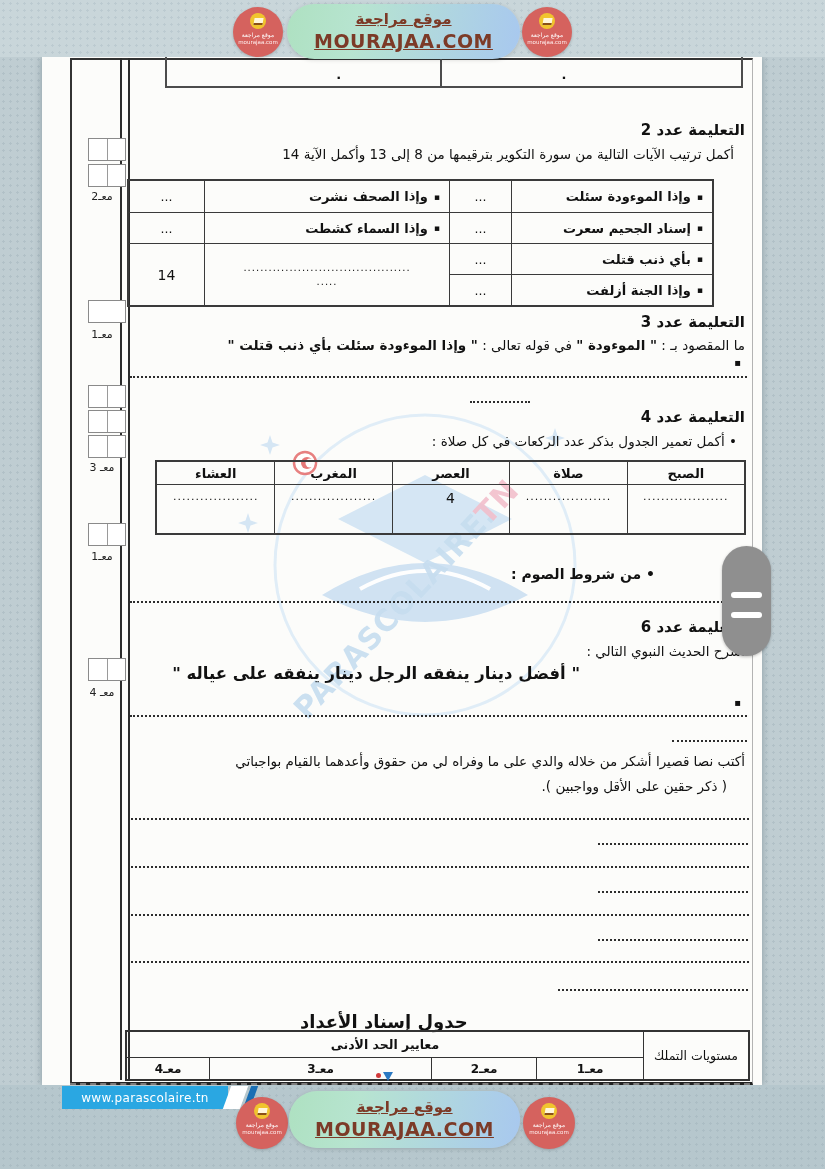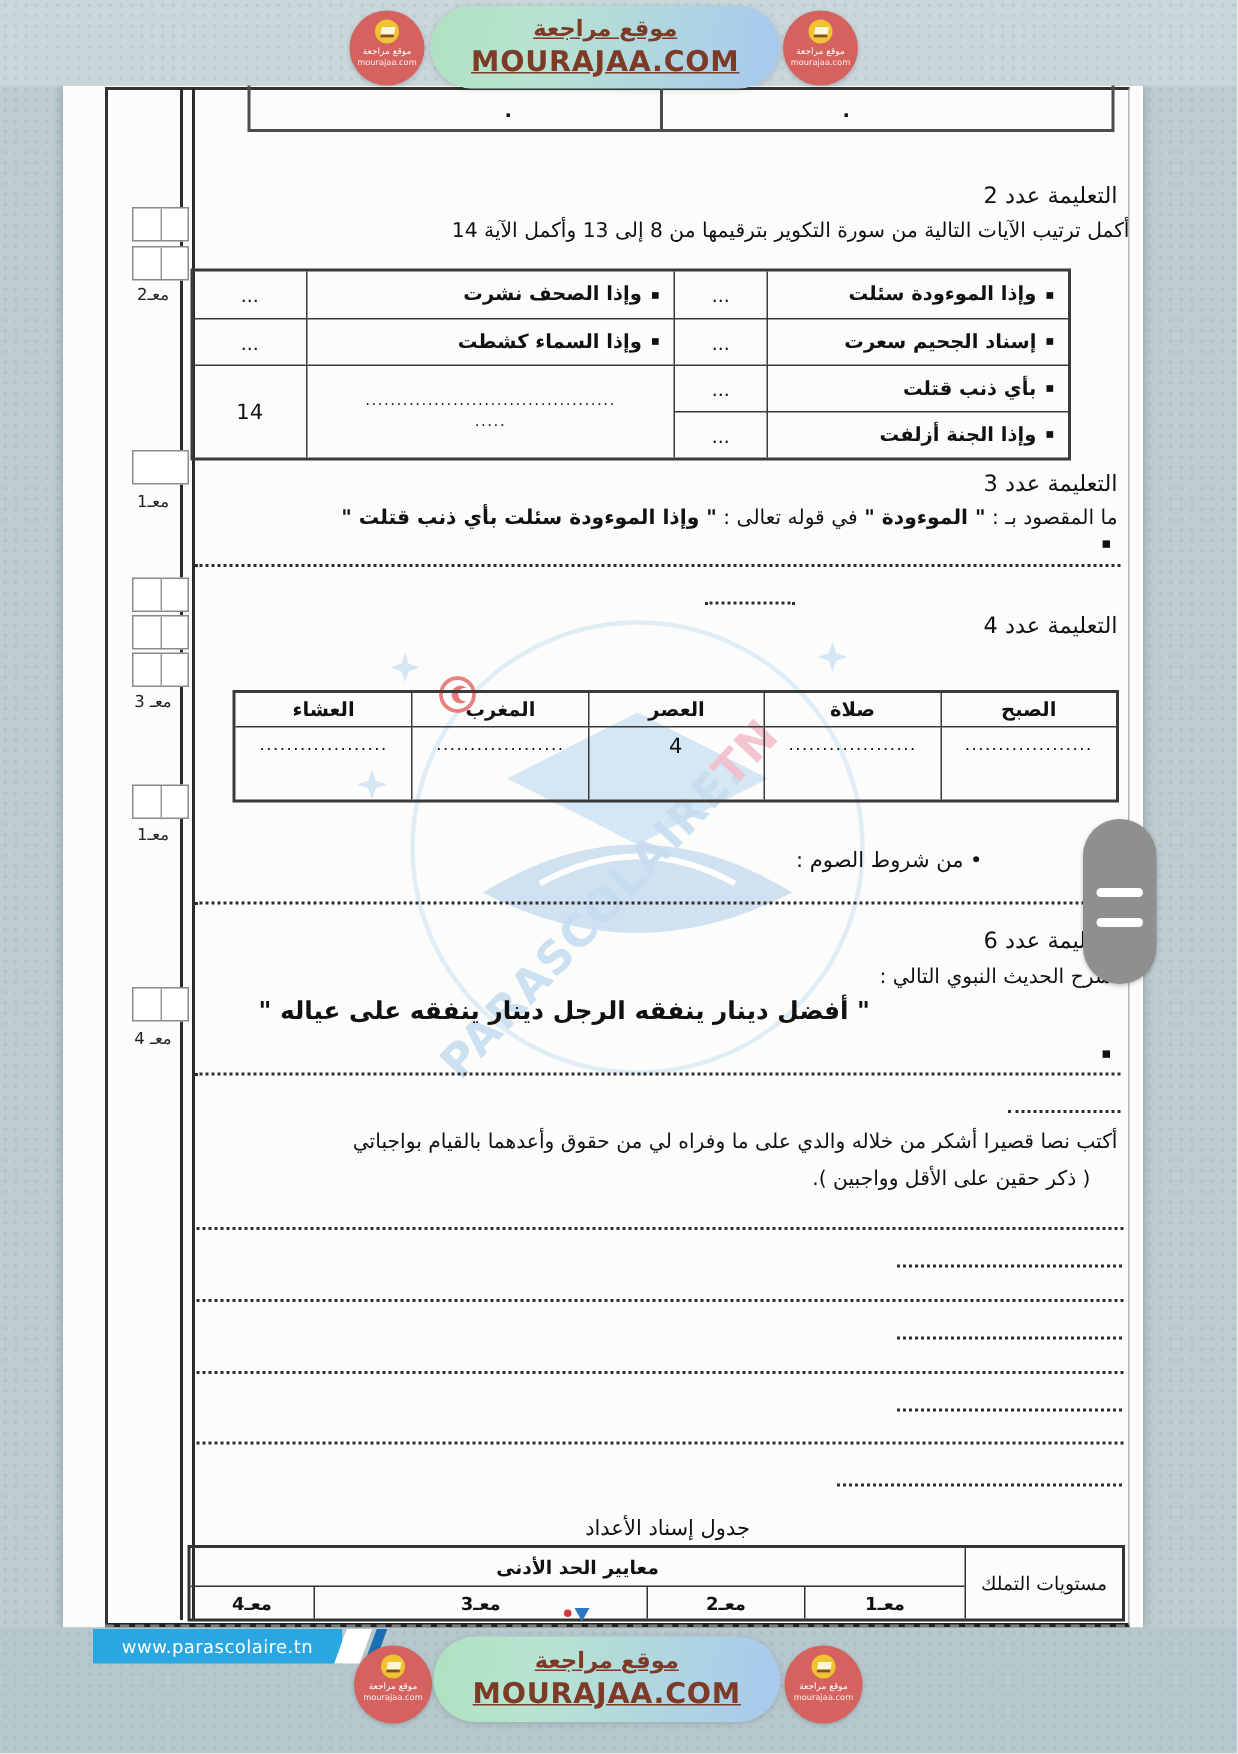--- a/index.html
+++ b/index.html
@@ -12,21 +12,21 @@
   .frame{position:absolute;left:70px;top:58px;width:680px;height:1022px;border-top:2px solid #333;border-left:2px solid #333;border-bottom:3px solid #222;border-right:1px solid #b3b3b3}
   .frame-dash{position:absolute;left:70px;top:1083px;width:680px;height:0;border-bottom:2px dashed #7c7c7c}
   .msep{position:absolute;left:120px;top:58px;width:6px;height:1022px;border-left:2px solid #2c2c2c;border-right:2px solid #2c2c2c}
 
   
   .mbox{position:absolute;left:88px;width:38px;height:23px;border:1.5px solid #8a8a8a;background:#fff;box-sizing:border-box}
   .mbox.dual::after{content:"";position:absolute;left:50%;top:0;bottom:0;border-left:1px solid #9a9a9a}
   .mlabel{position:absolute;left:78px;width:48px;text-align:center;font-size:11px;direction:rtl;color:#222}
 
   
-  .t-head{position:absolute;font-weight:normal;font-size:15px;direction:rtl;white-space:nowrap}
+  .t-head{position:absolute;font-weight:bold;font-size:15px;direction:rtl;white-space:nowrap}
   .t-body{position:absolute;font-size:13.5px;direction:rtl;white-space:nowrap}
   .dl{position:absolute;height:0;border-bottom:2.5px dotted #2d2d2d}
   .sqb{position:absolute;font-size:10px;color:#111}
   .b{font-weight:bold}
 
   
   .tt{position:absolute;left:165px;top:32px;width:578px;height:56px;border:2px solid #4c4c4c;display:flex;box-sizing:border-box}
   .tt .c{position:relative;height:100%}
   .tt .c1{width:273px;border-right:2px solid #4c4c4c}
   .tt .c2{flex:1}
@@ -112,21 +112,21 @@
   <div class="tt">
     <div class="c c1">
         <span class="d" style="left:62%">.</span>
       </div>
     <div class="c c2">
         <span class="d" style="left:40%">.</span>
       </div>
   </div>
 
   <div class="t-head" style="right:80px;top:121px">التعليمة عدد 2</div>
-  <div class="t-body" style="right:72px;top:146px">أكمل ترتيب الآيات التالية من سورة التكوير بترقيمها من 8 إلى 13 وأكمل الآية 14</div>
+  <div class="t-body" style="right:91px;top:146px">أكمل ترتيب الآيات التالية من سورة التكوير بترقيمها من 8 إلى 13 وأكمل الآية 14</div>
 
   <div class="vt">
     <div class="rt0">...</div>
     <div class="rt0 vcell">
         <span class="sq">▪</span>
         <span>وإذا الصحف نشرت</span>
       </div>
     <div class="rt0">...</div>
     <div class="rt0 lastc vcell">
         <span class="sq">▪</span>
@@ -182,20 +182,23 @@
     <path d="M60,52 L62.5,59.5 L70,62 L62.5,64.5 L60,72 L57.5,64.5 L50,62 L57.5,59.5 Z" fill="#cfe3f3"></path>
     <path d="M38,130 L40.5,137.5 L48,140 L40.5,142.5 L38,150 L35.5,142.5 L28,140 L35.5,137.5 Z" fill="#cfe3f3"></path>
     <path d="M345,45 L347.5,52.5 L355,55 L347.5,57.5 L345,65 L342.5,57.5 L335,55 L342.5,52.5 Z" fill="#cfe3f3"></path>
     <g transform="rotate(-47 215 195)" opacity="0.9">
       <text x="30" y="206" class="wmt">PARASCOLAIRE.</text>
       <text x="296" y="206" class="wmt tn">TN</text>
     </g>
   </svg>
 
   <div class="t-head" style="right:80px;top:408px">التعليمة عدد 4</div>
+  <div class="t-body" style="right:88px;top:433px">
+    <span>•</span> <span>أكمل تعمير الجدول بذكر عدد الركعات في كل صلاة :</span>
+  </div>
 
   <div class="pt">
     <div class="h">الصبح</div>
     <div class="h">صلاة</div>
     <div class="h">العصر</div>
     <div class="h">المغرب</div>
     <div class="h nbl">العشاء</div>
     <div class="v">...................</div>
     <div class="v">...................</div>
     <div class="v n4">4</div>
@@ -220,21 +223,21 @@
 
   <div class="dl" style="left:128px;right:76px;top:818px"></div>
   <div class="dl" style="right:77px;width:150px;top:843px"></div>
   <div class="dl" style="left:128px;right:76px;top:866px"></div>
   <div class="dl" style="right:77px;width:150px;top:891px"></div>
   <div class="dl" style="left:128px;right:76px;top:914px"></div>
   <div class="dl" style="right:77px;width:150px;top:939px"></div>
   <div class="dl" style="left:128px;right:76px;top:961px"></div>
   <div class="dl" style="right:77px;width:190px;top:989px"></div>
 
-  <div class="t-head" style="left:300px;top:1011px;width:200px;text-align:right;font-size:14px">جدول إسناد الأعداد</div>
+  <div class="t-head" style="left:300px;top:1011px;width:200px;text-align:left;font-size:18px">جدول إسناد الأعداد</div>
   <div class="gt">
     <div class="lv">مستويات التملك</div>
     <div class="mh">معايير الحد الأدنى</div>
     <div class="sc">معـ4</div>
     <div class="sc">معـ3</div>
     <div class="sc">معـ2</div>
     <div class="sc nbr">معـ1</div>
   </div>
 
   <div class="band"></div>

